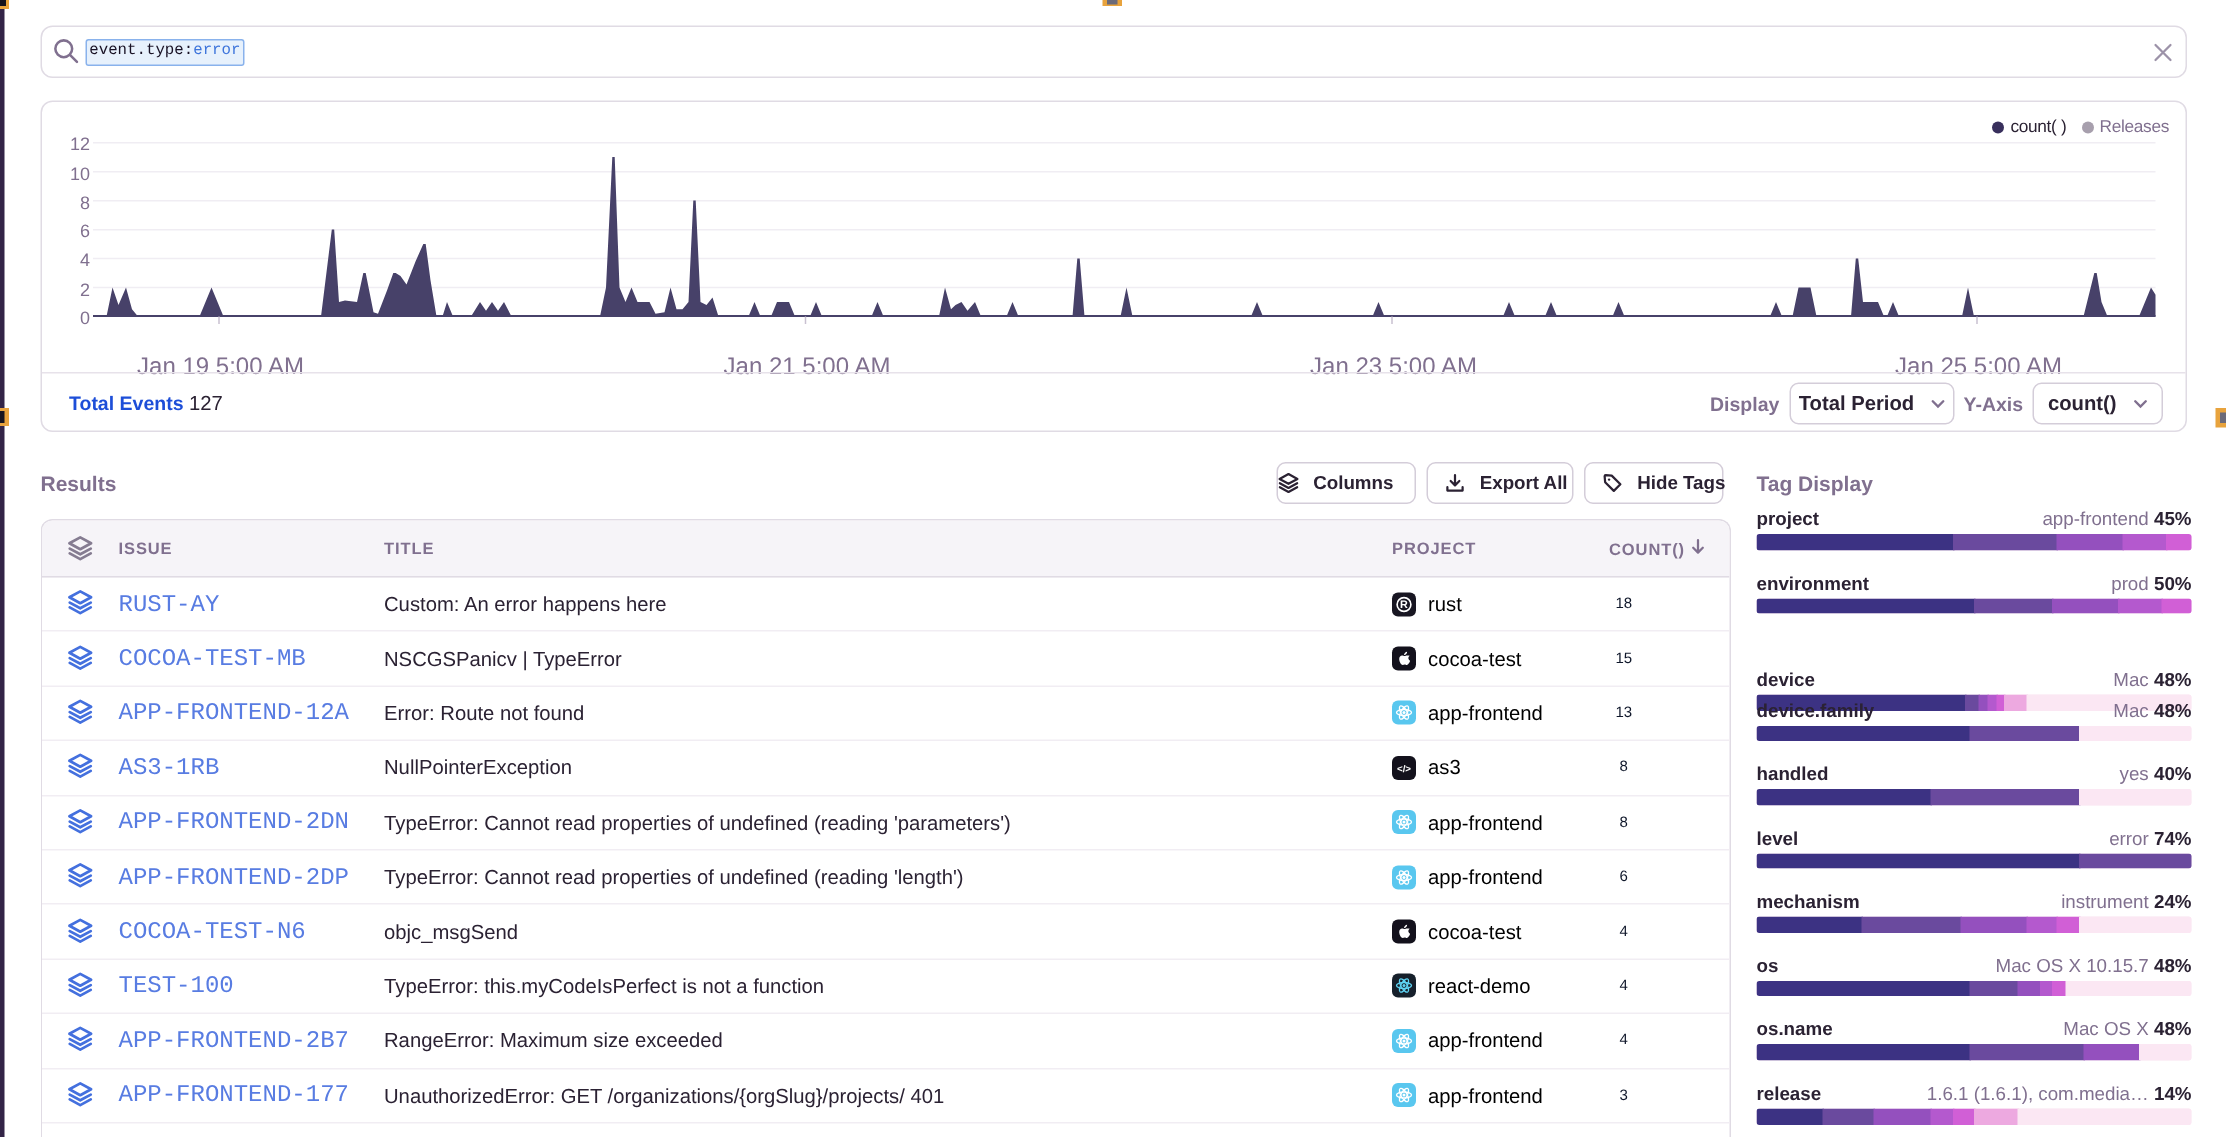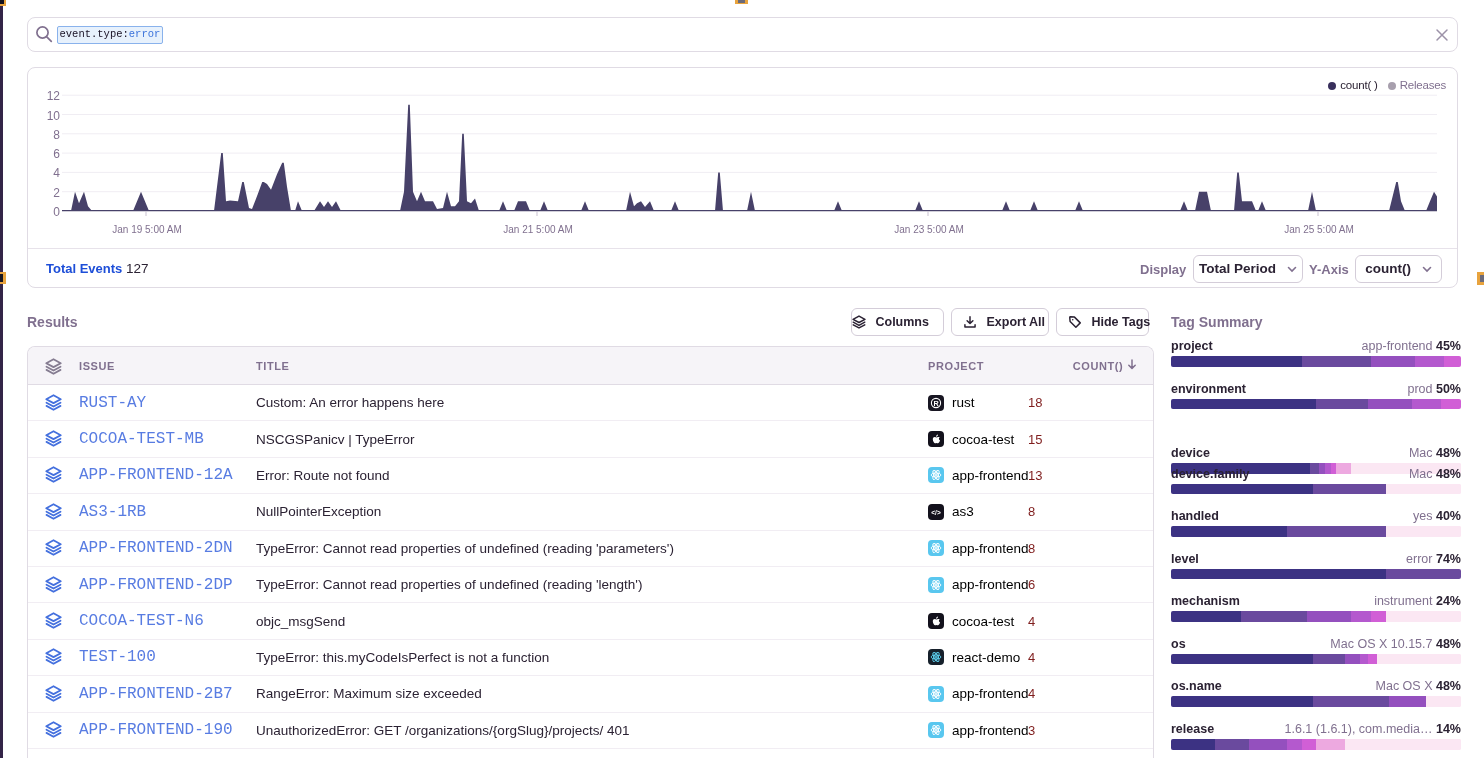--- a/index.html
+++ b/index.html
@@ -9,42 +9,42 @@
 .mk { position:absolute; background:#E8A33D; }
 
 #search { left:27px; top:17px; width:1431px; height:35px; }
 #q-ic { position:absolute; left:5px; top:5px; }
 #token { position:absolute; left:28.5px; top:8px; height:17.5px; background:#E7F1FC; border:1px solid #89B2EC; border-radius:2px; font-family:"Liberation Mono",monospace; font-size:10.5px; line-height:15.5px; padding:0 2px; color:#191225; white-space:pre; }
 #token b { color:#3D74DB; font-weight:normal; }
 #x-ic { position:absolute; right:5px; top:7px; }
 
 #chart { left:27px; top:67px; width:1431px; height:221px; }
 .ylab { position:absolute; width:25px; text-align:right; font-size:12px; color:#80708F; line-height:12px; }
-.xlab { position:absolute; font-size:10px; color:#80708F; white-space:nowrap; transform:translateX(-50%); top:156px; }
+.xlab { position:absolute; font-size:16px; color:#80708F; white-space:nowrap; transform:translateX(-50%); top:168px; }
 #legend { position:absolute; right:11px; top:11px; font-size:11.5px; letter-spacing:-0.2px; color:#2B2233; }
 #legend .dot { display:inline-block; width:8px; height:8px; border-radius:50%; margin-right:4px; vertical-align:-0.5px; }
 #cfoot { position:absolute; left:0; right:0; top:180px; height:40px; border-top:1px solid #E7E2EA; }
 #cfoot .te { position:absolute; left:18px; top:12px; font-size:13px; color:#1d4ed8; font-weight:bold; }
 #cfoot .tev { position:absolute; left:98px; top:12px; font-size:13.5px; color:#2B2233; }
 .ctl { position:absolute; top:6px; height:28px; border:1px solid #D4CDD9; border-radius:6px; background:#fff; font-size:13.5px; font-weight:bold; color:#2B2233; line-height:26px; text-align:center; }
 .ctl .chev { margin-left:7px; }
 .ctllab { position:absolute; top:13px; font-size:13px; font-weight:bold; color:#80708F; }
 
 #results-lab { left:27px; top:314px; font-size:14px; font-weight:bold; color:#80708F; }
 .btn { position:absolute; top:308px; height:28px; border:1px solid #D4CDD9; border-radius:6px; background:#fff; font-size:12.5px; font-weight:bold; color:#2B2233; line-height:26px; white-space:nowrap; }
 .btn svg { vertical-align:-3px; margin-right:6px; }
 
 #table { left:27px; top:346px; width:1127px; height:412px; border-bottom:none; border-bottom-left-radius:0; border-bottom-right-radius:0; overflow:hidden; }
 #thead { display:grid; grid-template-columns:51px 177px 672px 100px 1fr; height:38px; background:#F6F4F8; border-bottom:1px solid #E0DBE4; align-items:center; color:#80708F; font-size:11px; font-weight:bold; letter-spacing:0.6px; }
 .trow { display:grid; grid-template-columns:51px 177px 672px 100px 1fr; height:36.4px; border-bottom:1px solid #F1EDF3; align-items:center; }
 .c-ic { text-align:center; padding-top:3px; }
 .c-issue { font-family:"Liberation Mono",monospace; font-size:16px; color:#587CE2; }
 .c-title { font-size:13.5px; color:#2B2233; white-space:nowrap; }
 .c-proj { font-size:13.5px; color:#587CE2; display:flex; align-items:center; white-space:nowrap; overflow:visible; }
-.c-cnt { font-size:13px; color:#7f1d1d; text-align:left; padding-right:16px; }
+.c-cnt { font-size:10px; color:#0f172a; text-align:center; padding-right:16px; }
 .pic { display:inline-flex; width:16px; height:16px; border-radius:4px; margin-right:8px; align-items:center; justify-content:center; flex:none; }
 .plink { color:#000000; }
 
 #tagsum { left:1171px; top:314px; width:290px; }
 #tagsum h3 { font-size:14px; font-weight:bold; color:#80708F; }
 .tagblk { position:absolute; left:1171px; width:290px; }
 .tagrow { display:flex; justify-content:space-between; font-size:12.5px; margin-bottom:3px; align-items:baseline; }
 .tlabel { font-weight:bold; color:#2B2233; }
 .tval { color:#80708F; font-size:12.5px; }
 .tval b { color:#2B2233; }
@@ -314,39 +314,39 @@
         <span class="plink">app-frontend</span>
       </div>
       <div class="c-cnt">4</div>
     </div>
 <div class="trow">
       <div class="c-ic"><svg width="17" height="17" viewBox="0 0 16 16" fill="none">
           <path d="M8 1.2 L14.8 4.9 L8 8.6 L1.2 4.9 Z" stroke="#4470DE" stroke-width="1.7" stroke-linejoin="round"></path>
           <path d="M1.4 8.2 L8 11.8 L14.6 8.2" stroke="#4470DE" stroke-width="1.7" stroke-linecap="round" stroke-linejoin="round"></path>
           <path d="M1.4 11.2 L8 14.8 L14.6 11.2" stroke="#4470DE" stroke-width="1.7" stroke-linecap="round" stroke-linejoin="round"></path>
         </svg></div>
-      <div class="c-issue">APP-FRONTEND-190</div>
+      <div class="c-issue">APP-FRONTEND-177</div>
       <div class="c-title">UnauthorizedError: GET /organizations/{orgSlug}/projects/ 401</div>
       <div class="c-proj">
         <span class="pic" style="background:#59c7ef">
           <svg width="12" height="12" viewBox="0 0 12 12">
             <ellipse cx="6" cy="6" rx="5" ry="2" stroke="#fff" stroke-width="0.9" fill="none"></ellipse>
             <ellipse cx="6" cy="6" rx="5" ry="2" stroke="#fff" stroke-width="0.9" fill="none" transform="rotate(60 6 6)"></ellipse>
             <ellipse cx="6" cy="6" rx="5" ry="2" stroke="#fff" stroke-width="0.9" fill="none" transform="rotate(120 6 6)"></ellipse>
             <circle cx="6" cy="6" r="1" fill="#fff"></circle>
           </svg>
         </span>
         <span class="plink">app-frontend</span>
       </div>
       <div class="c-cnt">3</div>
     </div>
 <div class="trow" style="border-bottom:none"></div>
 </div>
 <div class="abs" id="tagsum">
-    <h3>Tag Summary</h3>
+    <h3>Tag Display</h3>
   </div>
 <div class="tagblk" style="top:339.0px">
 <div class="tagrow">
       <span class="tlabel">project</span>
       <span class="tval">app-frontend <b>45%</b></span>
     </div>
 <div class="tbar">
       <i style="left:0.0%;width:45.4%;background:#3C3283"></i>
       <i style="left:45.0%;width:24.4%;background:#6A4A9E"></i>
       <i style="left:69.0%;width:15.4%;background:#9450BE"></i>

